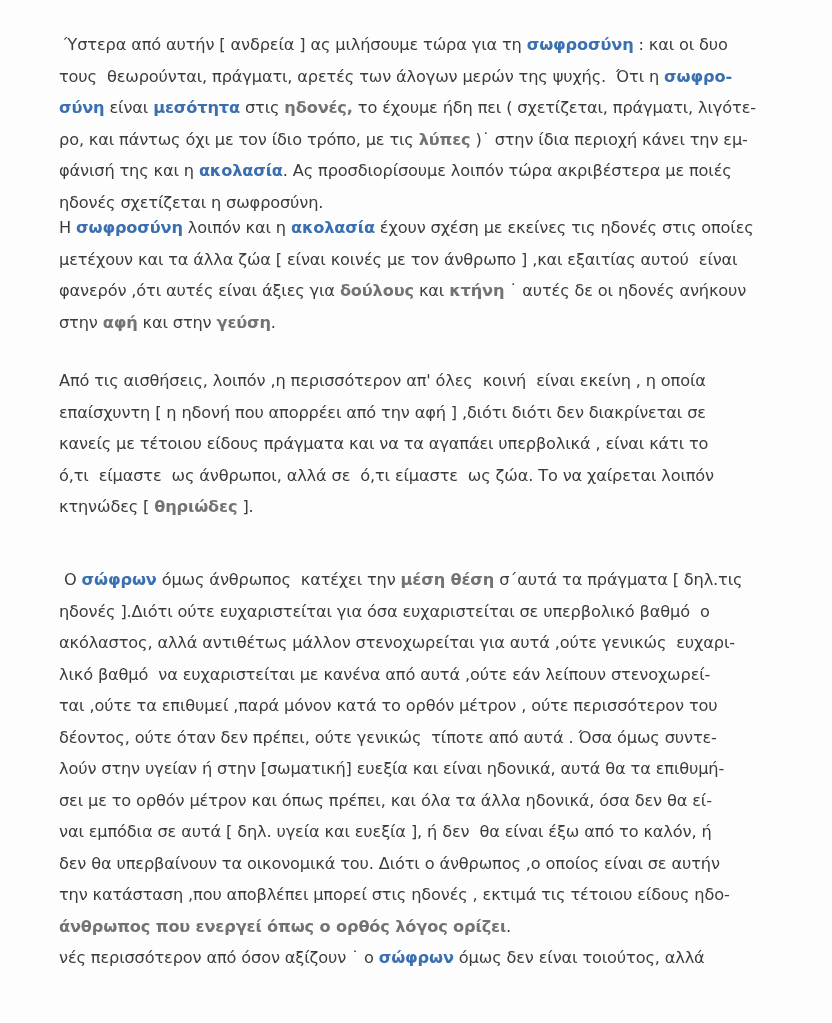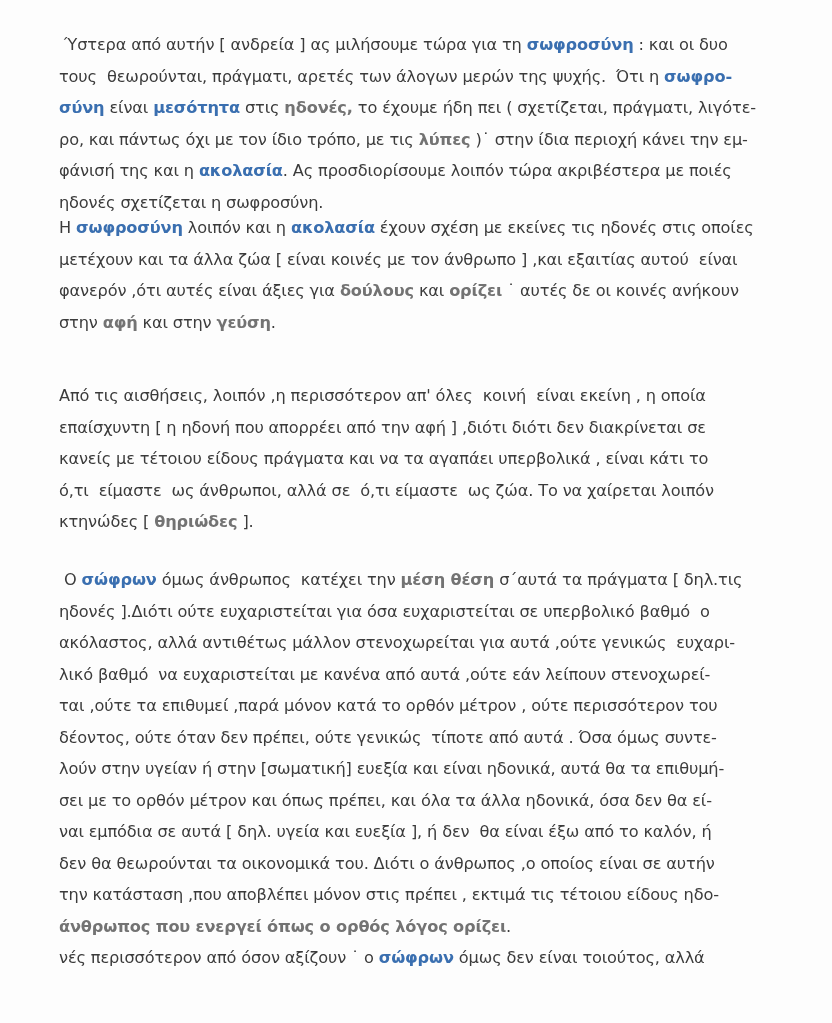--- a/index.html
+++ b/index.html
@@ -26,38 +26,38 @@
       <span class="line"><span class="seg-normal"> Ύστερα από αυτήν [ ανδρεία ] ας μιλήσουμε τώρα για τη </span><span class="seg-blue">σωφροσύνη</span><span class="seg-normal"> : και οι δυο</span></span>
       <span class="line"><span class="seg-normal">τους  θεωρούνται, πράγματι, αρετές των άλογων μερών της ψυχής.  Ότι η </span><span class="seg-blue">σωφρο-</span></span>
       <span class="line"><span class="seg-blue">σύνη</span><span class="seg-normal"> είναι </span><span class="seg-blue">μεσότητα</span><span class="seg-normal"> στις </span><span class="seg-bold">ηδονές,</span><span class="seg-normal"> το έχουμε ήδη πει ( σχετίζεται, πράγματι, λιγότε-</span></span>
       <span class="line"><span class="seg-normal">ρο, και πάντως όχι με τον ίδιο τρόπο, με τις </span><span class="seg-bold">λύπες</span><span class="seg-normal"> )˙ στην ίδια περιοχή κάνει την εμ-</span></span>
       <span class="line"><span class="seg-normal">φάνισή της και η </span><span class="seg-blue">ακολασία</span><span class="seg-normal">. Ας προσδιορίσουμε λοιπόν τώρα ακριβέστερα με ποιές</span></span>
       <span class="line"><span class="seg-normal">ηδονές σχετίζεται η σωφροσύνη.</span></span>
     </p>
   <p class="para" id="p1" style="top:212px;">
       <span class="line"><span class="seg-normal">Η </span><span class="seg-blue">σωφροσύνη</span><span class="seg-normal"> λοιπόν και η </span><span class="seg-blue">ακολασία</span><span class="seg-normal"> έχουν σχέση με εκείνες τις ηδονές στις οποίες</span></span>
       <span class="line"><span class="seg-normal">μετέχουν και τα άλλα ζώα [ είναι κοινές με τον άνθρωπο ] ,και εξαιτίας αυτού  είναι</span></span>
-      <span class="line"><span class="seg-normal">φανερόν ,ότι αυτές είναι άξιες για </span><span class="seg-bold">δούλους</span><span class="seg-normal"> και </span><span class="seg-bold">ορίζει</span><span class="seg-normal"> ˙ αυτές δε οι κοινές ανήκουν</span></span>
+      <span class="line"><span class="seg-normal">φανερόν ,ότι αυτές είναι άξιες για </span><span class="seg-bold">δούλους</span><span class="seg-normal"> και </span><span class="seg-bold">κτήνη</span><span class="seg-normal"> ˙ αυτές δε οι ηδονές ανήκουν</span></span>
       <span class="line"><span class="seg-normal">στην </span><span class="seg-bold">αφή</span><span class="seg-normal"> και στην </span><span class="seg-bold">γεύση</span><span class="seg-normal">.</span></span>
     </p>
-  <p class="para" id="p2" style="top:380px;">
+  <p class="para" id="p2" style="top:365px;">
       <span class="line"><span class="seg-normal">Από τις αισθήσεις, λοιπόν ,η περισσότερον απ' όλες  κοινή  είναι εκείνη , η οποία</span></span>
       <span class="line"><span class="seg-normal">επαίσχυντη [ η ηδονή που απορρέει από την αφή ] ,διότι διότι δεν διακρίνεται σε</span></span>
       <span class="line"><span class="seg-normal">κανείς με τέτοιου είδους πράγματα και να τα αγαπάει υπερβολικά , είναι κάτι το</span></span>
       <span class="line"><span class="seg-normal">ό,τι  είμαστε  ως άνθρωποι, αλλά σε  ό,τι είμαστε  ως ζώα. Το να χαίρεται λοιπόν</span></span>
       <span class="line"><span class="seg-normal">κτηνώδες [ </span><span class="seg-bold">θηριώδες</span><span class="seg-normal"> ].</span></span>
     </p>
   <p class="para" id="p3" style="top:564px;">
       <span class="line"><span class="seg-normal"> Ο </span><span class="seg-blue">σώφρων</span><span class="seg-normal"> όμως άνθρωπος  κατέχει την </span><span class="seg-bold">μέση θέση</span><span class="seg-normal"> σ΄αυτά τα πράγματα [ δηλ.τις</span></span>
       <span class="line"><span class="seg-normal">ηδονές ].Διότι ούτε ευχαριστείται για όσα ευχαριστείται σε υπερβολικό βαθμό  ο</span></span>
       <span class="line"><span class="seg-normal">ακόλαστος, αλλά αντιθέτως μάλλον στενοχωρείται για αυτά ,ούτε γενικώς  ευχαρι-</span></span>
       <span class="line"><span class="seg-normal">λικό βαθμό  να ευχαριστείται με κανένα από αυτά ,ούτε εάν λείπουν στενοχωρεί-</span></span>
       <span class="line"><span class="seg-normal">ται ,ούτε τα επιθυμεί ,παρά μόνον κατά το ορθόν μέτρον , ούτε περισσότερον του</span></span>
       <span class="line"><span class="seg-normal">δέοντος, ούτε όταν δεν πρέπει, ούτε γενικώς  τίποτε από αυτά . Όσα όμως συντε-</span></span>
       <span class="line"><span class="seg-normal">λούν στην υγείαν ή στην [σωματική] ευεξία και είναι ηδονικά, αυτά θα τα επιθυμή-</span></span>
       <span class="line"><span class="seg-normal">σει με το ορθόν μέτρον και όπως πρέπει, και όλα τα άλλα ηδονικά, όσα δεν θα εί-</span></span>
       <span class="line"><span class="seg-normal">ναι εμπόδια σε αυτά [ δηλ. υγεία και ευεξία ], ή δεν  θα είναι έξω από το καλόν, ή</span></span>
-      <span class="line"><span class="seg-normal">δεν θα θεωρούνται τα οικονομικά του. Διότι ο άνθρωπος ,ο οποίος είναι σε αυτήν</span></span>
-      <span class="line"><span class="seg-normal">την κατάσταση ,που αποβλέπει μόνον στις πρέπει , εκτιμά τις τέτοιου είδους ηδο-</span></span>
+      <span class="line"><span class="seg-normal">δεν θα υπερβαίνουν τα οικονομικά του. Διότι ο άνθρωπος ,ο οποίος είναι σε αυτήν</span></span>
+      <span class="line"><span class="seg-normal">την κατάσταση ,που αποβλέπει μπορεί στις ηδονές , εκτιμά τις τέτοιου είδους ηδο-</span></span>
       <span class="line"><span class="seg-bold">άνθρωπος που ενεργεί όπως ο ορθός λόγος ορίζει</span><span class="seg-normal">.</span></span>
       <span class="line"><span class="seg-normal">νές περισσότερον από όσον αξίζουν ˙ ο </span><span class="seg-blue">σώφρων</span><span class="seg-normal"> όμως δεν είναι τοιούτος, αλλά</span></span>
     </p>
 </div>
 
 </body></html>

